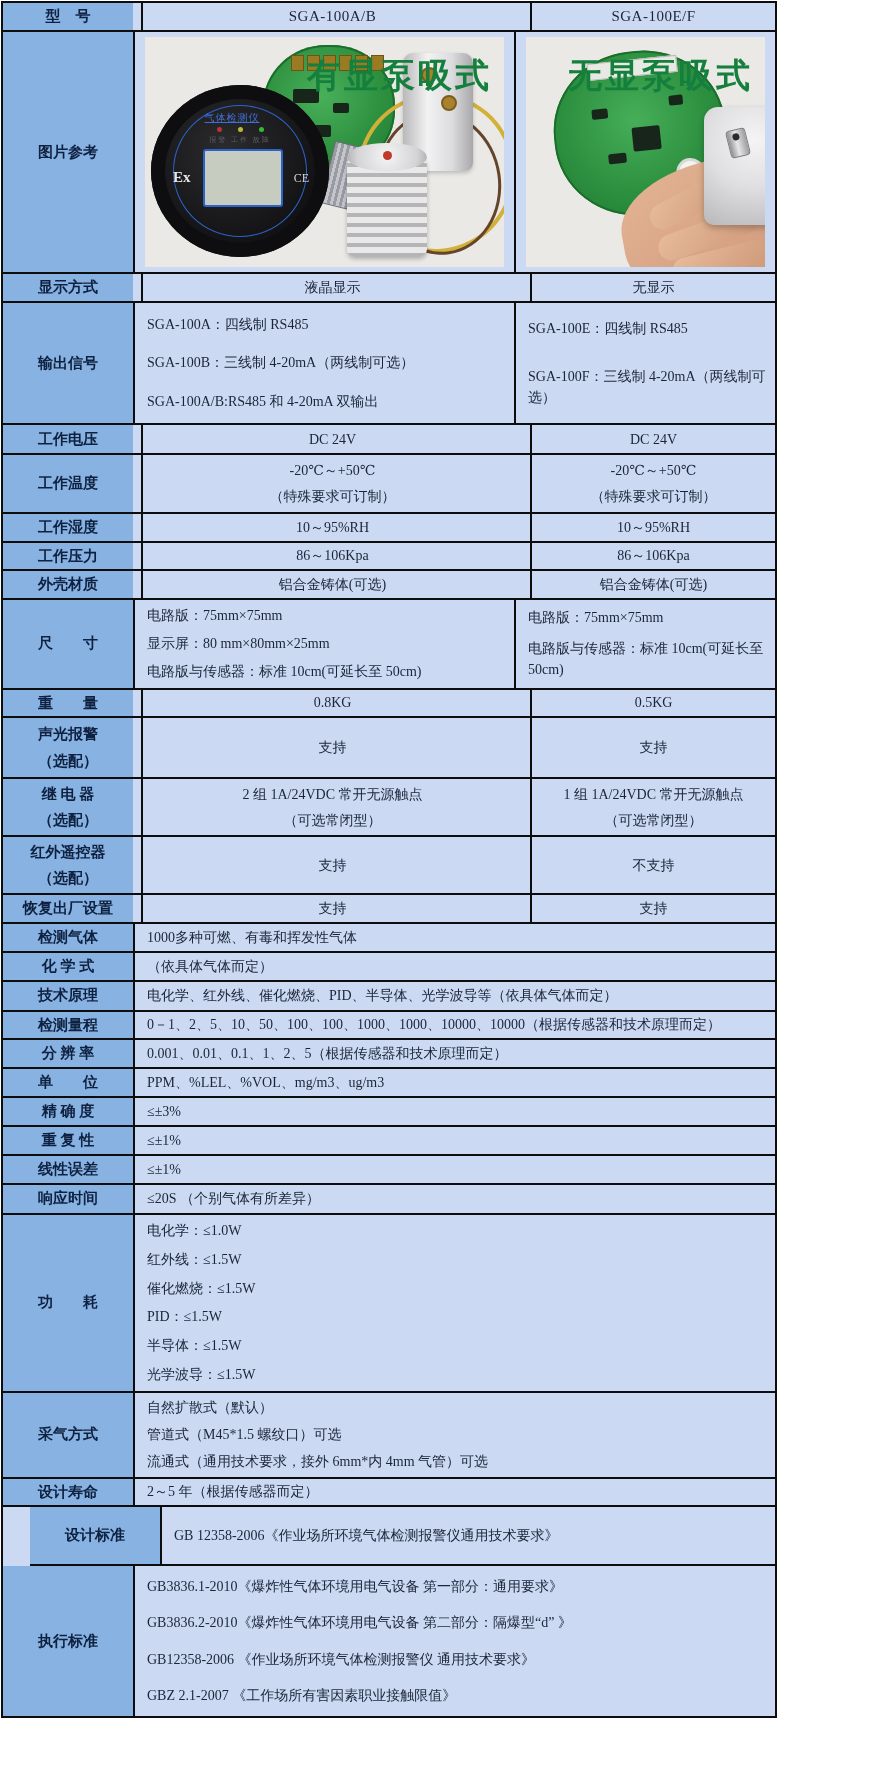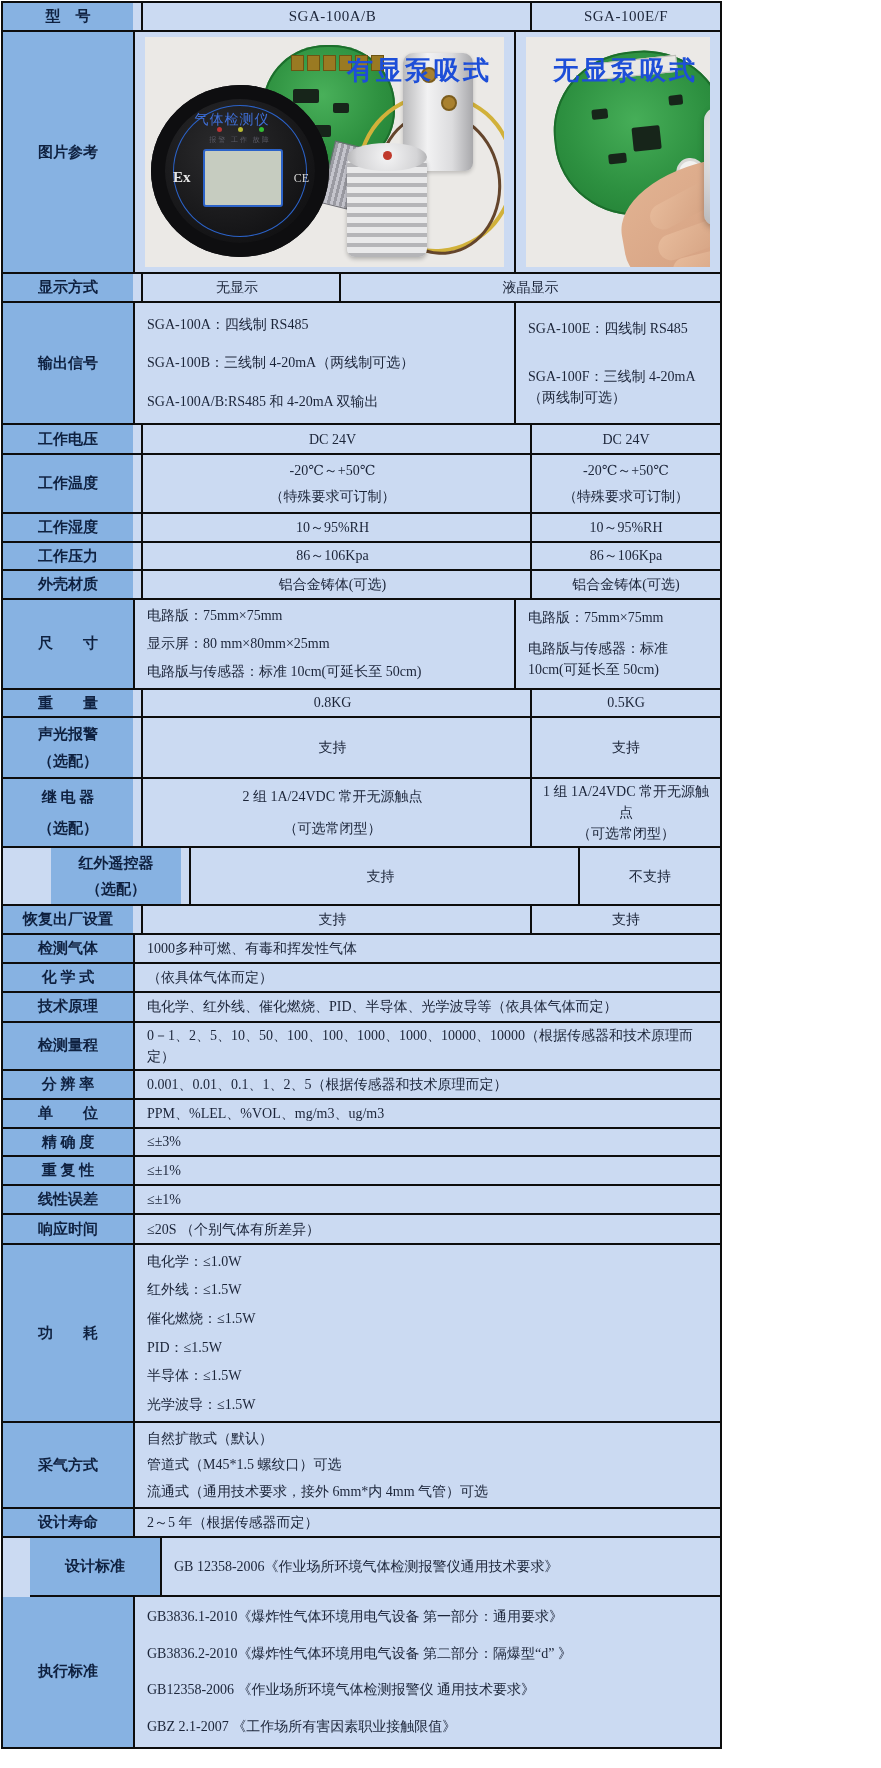--- a/index.html
+++ b/index.html
@@ -1,21 +1,21 @@
 <!DOCTYPE html>
 <html><head>
 <meta charset="utf-8">
 <style>
   html,body{margin:0;padding:0;background:#ffffff;}
   .page{
     position:relative;width:881px;height:1768px;background:#ffffff;overflow:hidden;
     font-family:"Liberation Serif","DejaVu Serif",serif;color:#1b2438;
   }
   .spec-table{
-    position:absolute;left:1px;top:1px;width:721px;
+    position:absolute;left:1px;top:1px;width:776px;
     border:2px solid #0d0d0d;box-sizing:border-box;background:#cbdaf2;
   }
   .row{display:flex;border-bottom:2px solid #0d0d0d;box-sizing:border-box;}
   .row:last-child{border-bottom:none;}
   .cell{
     box-sizing:border-box;display:flex;flex-direction:column;
     justify-content:space-around;min-width:0;
   }
   .label-cell{
     flex:0 0 130px;background:#87b2e2;align-items:center;text-align:center;
@@ -29,21 +29,21 @@
   .align-left{align-items:flex-start;text-align:left;padding-left:12px;padding-right:8px;}
   .line{line-height:1.5;}
   .hdr-row{min-height:29px;}
   .hdr-val{font-size:15px;letter-spacing:.5px;}
   .img-row{height:242px;}
   .img-cell{flex-direction:row;padding:0;}
   .photo{
     position:relative;flex:1;margin:5px 10px;background:#ebe9e6;overflow:hidden;
   }
   .watermark{
-    position:absolute;top:16px;right:12px;font-size:26px;color:#1d4ed8;
+    position:absolute;top:16px;right:12px;font-size:34px;color:#15803d;
     letter-spacing:3px;font-weight:bold;font-family:"Liberation Serif",serif;text-align:center;
   }
   
   .pcb1{
     position:absolute;left:118px;top:8px;width:132px;height:126px;border-radius:48%;
     background:radial-gradient(circle at 45% 40%,#49b05a 0%,#2e9140 55%,#1f7a31 100%);
     box-shadow:inset 0 0 0 2px #1c6e2c;
   }
   .pcb1 .terms{position:absolute;left:28px;top:10px;display:flex;gap:3px;}
   .pcb1 .terms i{display:block;width:11px;height:14px;background:#9a7a22;border:1px solid #6d5413;}
@@ -57,21 +57,21 @@
     position:absolute;left:6px;top:48px;width:178px;height:172px;border-radius:50%;
     background:radial-gradient(circle at 42% 38%,#2c2c2e 0%,#141416 60%,#050506 100%);
     box-shadow:inset 0 0 0 14px #0e0e10;
   }
   .detector .ring{
     position:absolute;left:22px;top:20px;right:22px;bottom:20px;border-radius:50%;
     border:1px solid #2b62c8;
   }
   .detector .dtitle{
     position:absolute;top:26px;left:0;right:16px;text-align:center;
-    font-size:14px;color:#3f6fd8;letter-spacing:1px;
+    font-size:10px;color:#3f6fd8;letter-spacing:1px;text-decoration:underline;
   }
   .detector .leds{position:absolute;top:42px;left:0;right:0;display:flex;justify-content:center;gap:16px;}
   .detector .leds i{display:block;width:5px;height:5px;border-radius:50%;}
   .detector .ledlbl{
     position:absolute;top:50px;left:0;right:0;text-align:center;
     font-size:7px;color:#5b5b66;letter-spacing:2px;
   }
   .detector .lcd{
     position:absolute;left:52px;top:64px;width:76px;height:54px;background:#c6ccc0;
     border:2px solid #2b62c8;border-radius:3px;
@@ -219,25 +219,25 @@
           <div class="watermark">无显泵吸式</div>
         </div>
       </div>
     </div>
 
     
     <div id="spec-rows" style="display:contents;"><div class="row" style="min-height: 29px;">
           <div class="cell label-cell">
             <div class="line">显示方式</div>
           </div>
+          <div class="cell data-cell c0 align-center">
+            <div class="line">液晶显示</div>
+          </div>
           <div class="cell data-cell c1 align-center">
             <div class="line">无显示</div>
-          </div>
-          <div class="cell data-cell c0 align-center">
-            <div class="line">液晶显示</div>
           </div>
         </div><div class="row" style="min-height: 122px;">
           <div class="cell label-cell">
             <div class="line">输出信号</div>
           </div>
           <div class="cell data-cell c0 align-left">
             <div class="line">SGA-100A：四线制 RS485</div>
             <div class="line">SGA-100B：三线制 4-20mA（两线制可选）</div>
             <div class="line">SGA-100A/B:RS485 和 4-20mA 双输出</div>
           </div>
@@ -337,21 +337,21 @@
             <div class="line">（选配）</div>
           </div>
           <div class="cell data-cell c0 align-center">
             <div class="line">2 组 1A/24VDC 常开无源触点</div>
             <div class="line">（可选常闭型）</div>
           </div>
           <div class="cell data-cell c1 align-center">
             <div class="line">1 组 1A/24VDC 常开无源触点</div>
             <div class="line">（可选常闭型）</div>
           </div>
-        </div><div class="row" style="min-height: 58px; padding-left: 48px;">
+        </div><div class="row" style="min-height: 58px;">
           <div class="cell label-cell">
             <div class="line">红外遥控器</div>
             <div class="line">（选配）</div>
           </div>
           <div class="cell data-cell c0 align-center">
             <div class="line">支持</div>
           </div>
           <div class="cell data-cell c1 align-center">
             <div class="line">不支持</div>
           </div>

